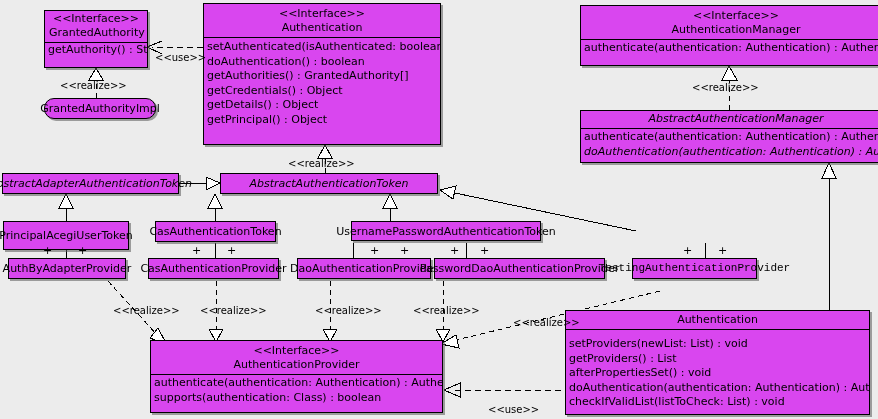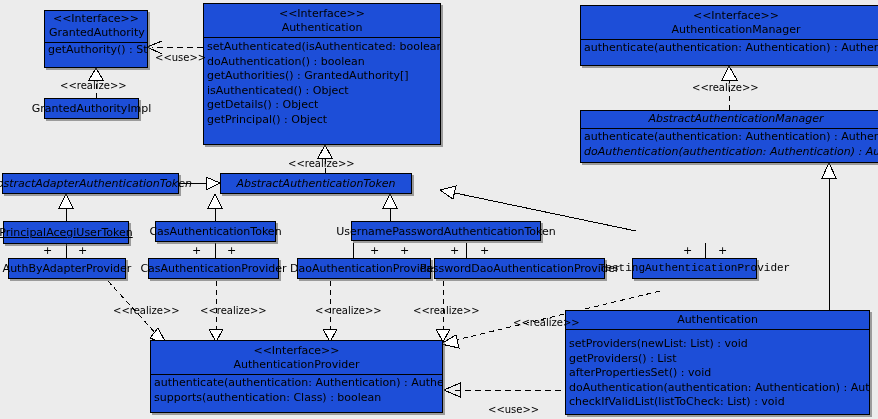--- a/index.html
+++ b/index.html
@@ -8,21 +8,21 @@
     background:#ececec;
     font-family:"DejaVu Sans", sans-serif;
     overflow:hidden;
     position:relative;
   }
   #canvas{position:absolute;left:0;top:0;width:878px;height:419px;}
   svg.edges{position:absolute;left:0;top:0;width:878px;height:419px;pointer-events:none;}
 
   .uml-box{
     position:absolute;
-    background:#1d4ed8;
+    background:#d946ef;
     border:1px solid #000;
     box-sizing:border-box;
     box-shadow:2px 2px 0 rgba(90,90,90,0.55);
     z-index:5;
   }
   .hdr{
     padding:1px 4px 2px 4px;
     text-align:center;
     font-size:11px;
     line-height:13px;
@@ -135,34 +135,34 @@
   <div class="uml-box" style="left:44px;top:10px;width:104px;height:58px;">
     <div class="hdr">
       <span class="stereo">&lt;&lt;Interface&gt;&gt;</span>
       <span class="cname">GrantedAuthority</span>
     </div>
     <div class="ops sep">
       <div class="op">getAuthority() : String</div>
     </div>
   </div>
 
-  <div class="uml-box" style="left:44px;top:98px;width:95px;height:21px;">
+  <div class="uml-box" style="left:44px;top:98px;width:112px;height:21px;border-radius:10px;">
     <div class="simple">GrantedAuthorityImpl</div>
   </div>
 
   <div class="uml-box" style="left:203px;top:3px;width:238px;height:142px;">
     <div class="hdr" style="padding-top:3px;">
       <span class="stereo">&lt;&lt;Interface&gt;&gt;</span>
       <span class="cname">Authentication</span>
     </div>
     <div class="ops sep" style="padding-top:2px;">
       <div class="op">setAuthenticated(isAuthenticated: boolean) : void</div>
       <div class="op">doAuthentication() : boolean</div>
       <div class="op">getAuthorities() : GrantedAuthority[]</div>
-      <div class="op">isAuthenticated() : Object</div>
+      <div class="op">getCredentials() : Object</div>
       <div class="op">getDetails() : Object</div>
       <div class="op">getPrincipal() : Object</div>
     </div>
   </div>
 
   <div class="uml-box" style="left:580px;top:5px;width:312px;height:61px;">
     <div class="hdr" style="padding-top:3px;">
       <span class="stereo">&lt;&lt;Interface&gt;&gt;</span>
       <span class="cname">AuthenticationManager</span>
     </div>
@@ -178,25 +178,25 @@
     <div class="ops sep" style="padding-top:1px;">
       <div class="op">authenticate(authentication: Authentication) : Authentication</div>
       <div class="op abstract">doAuthentication(authentication: Authentication) : Authentication</div>
     </div>
   </div>
 
   <div class="uml-box" style="left:2px;top:173px;width:177px;height:21px;">
     <div class="simple abstract">AbstractAdapterAuthenticationToken</div>
   </div>
 
-  <div class="uml-box" style="left:220px;top:173px;width:192px;height:21px;">
+  <div class="uml-box" style="left:220px;top:173px;width:218px;height:21px;">
     <div class="simple abstract">AbstractAuthenticationToken</div>
   </div>
 
-  <div class="uml-box" style="left:3px;top:221px;width:126px;height:23px;text-decoration:underline;">
+  <div class="uml-box" style="left:3px;top:221px;width:126px;height:29px;">
     <div class="simple">PrincipalAcegiUserToken</div>
   </div>
 
   <div class="uml-box" style="left:155px;top:221px;width:121px;height:21px;">
     <div class="simple">CasAuthenticationToken</div>
   </div>
 
   <div class="uml-box" style="left:351px;top:221px;width:190px;height:20px;">
     <div class="simple">UsernamePasswordAuthenticationToken</div>
   </div>

